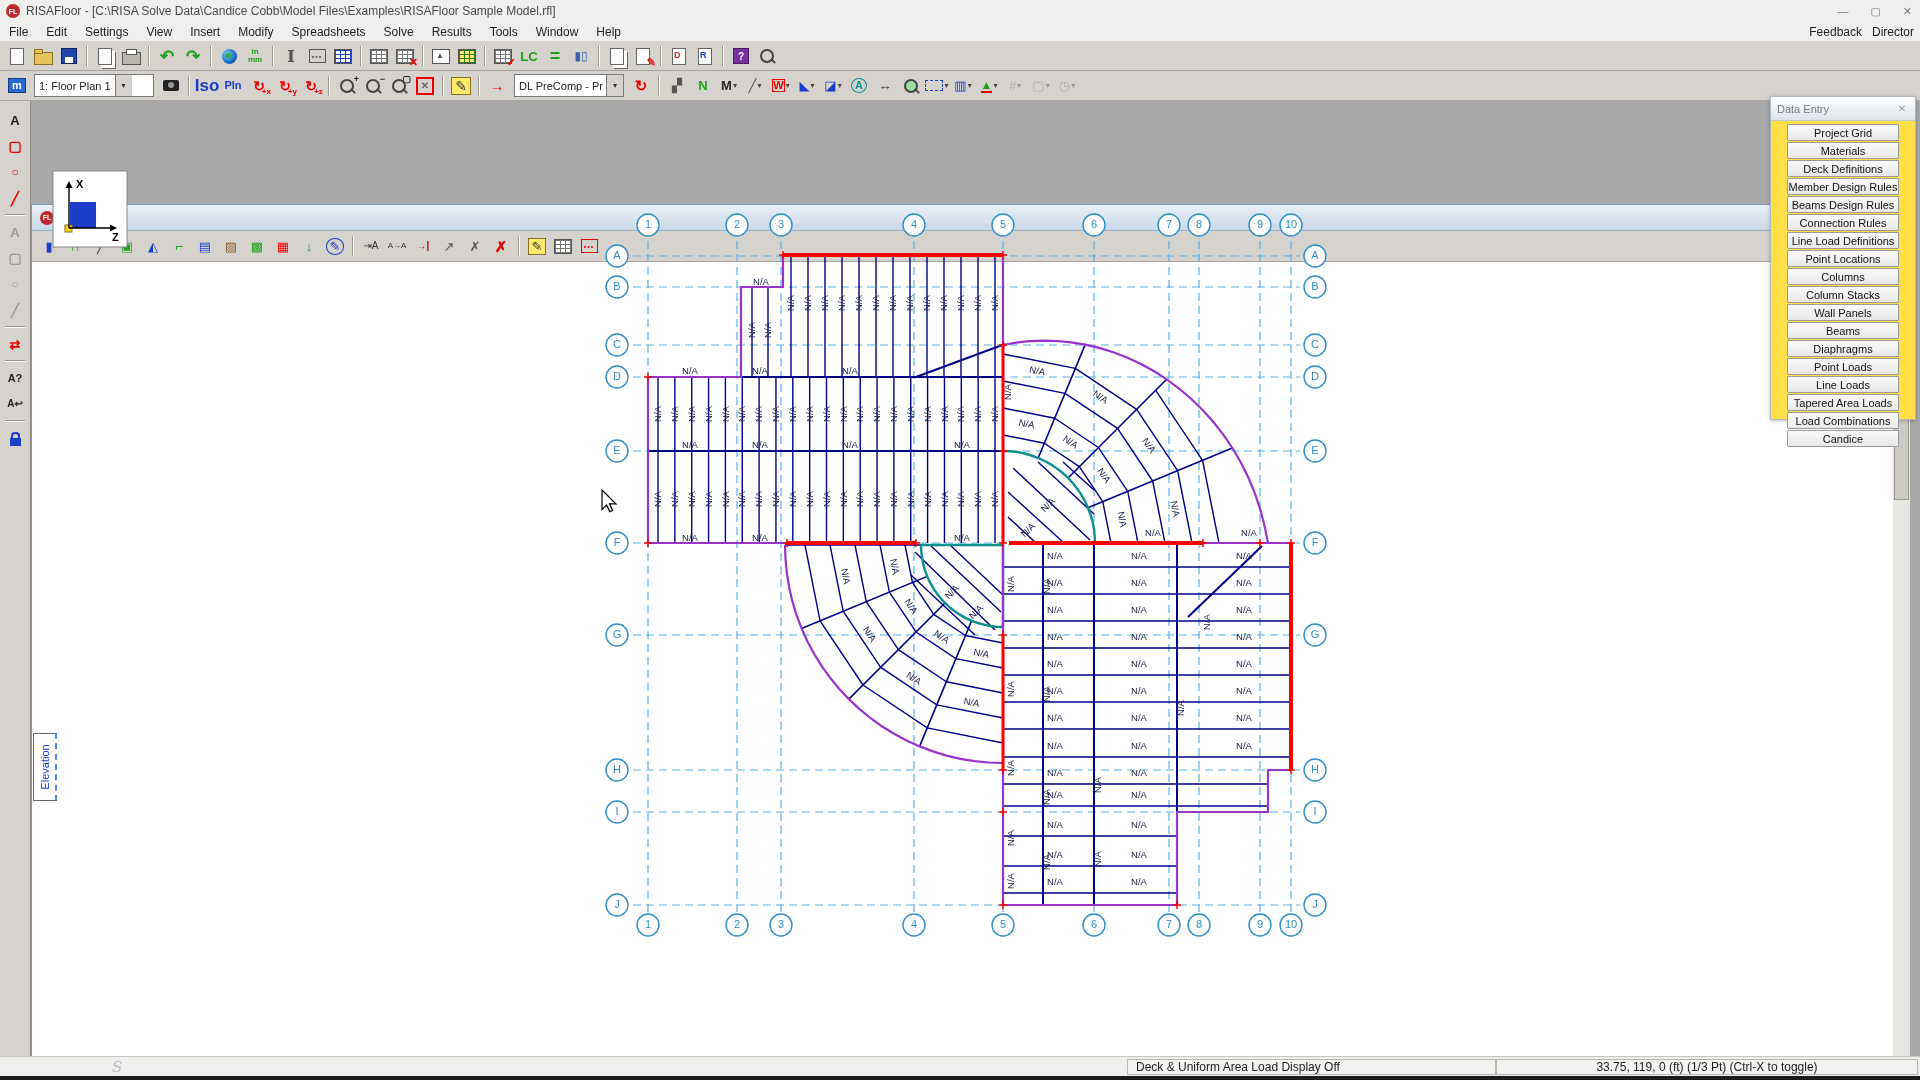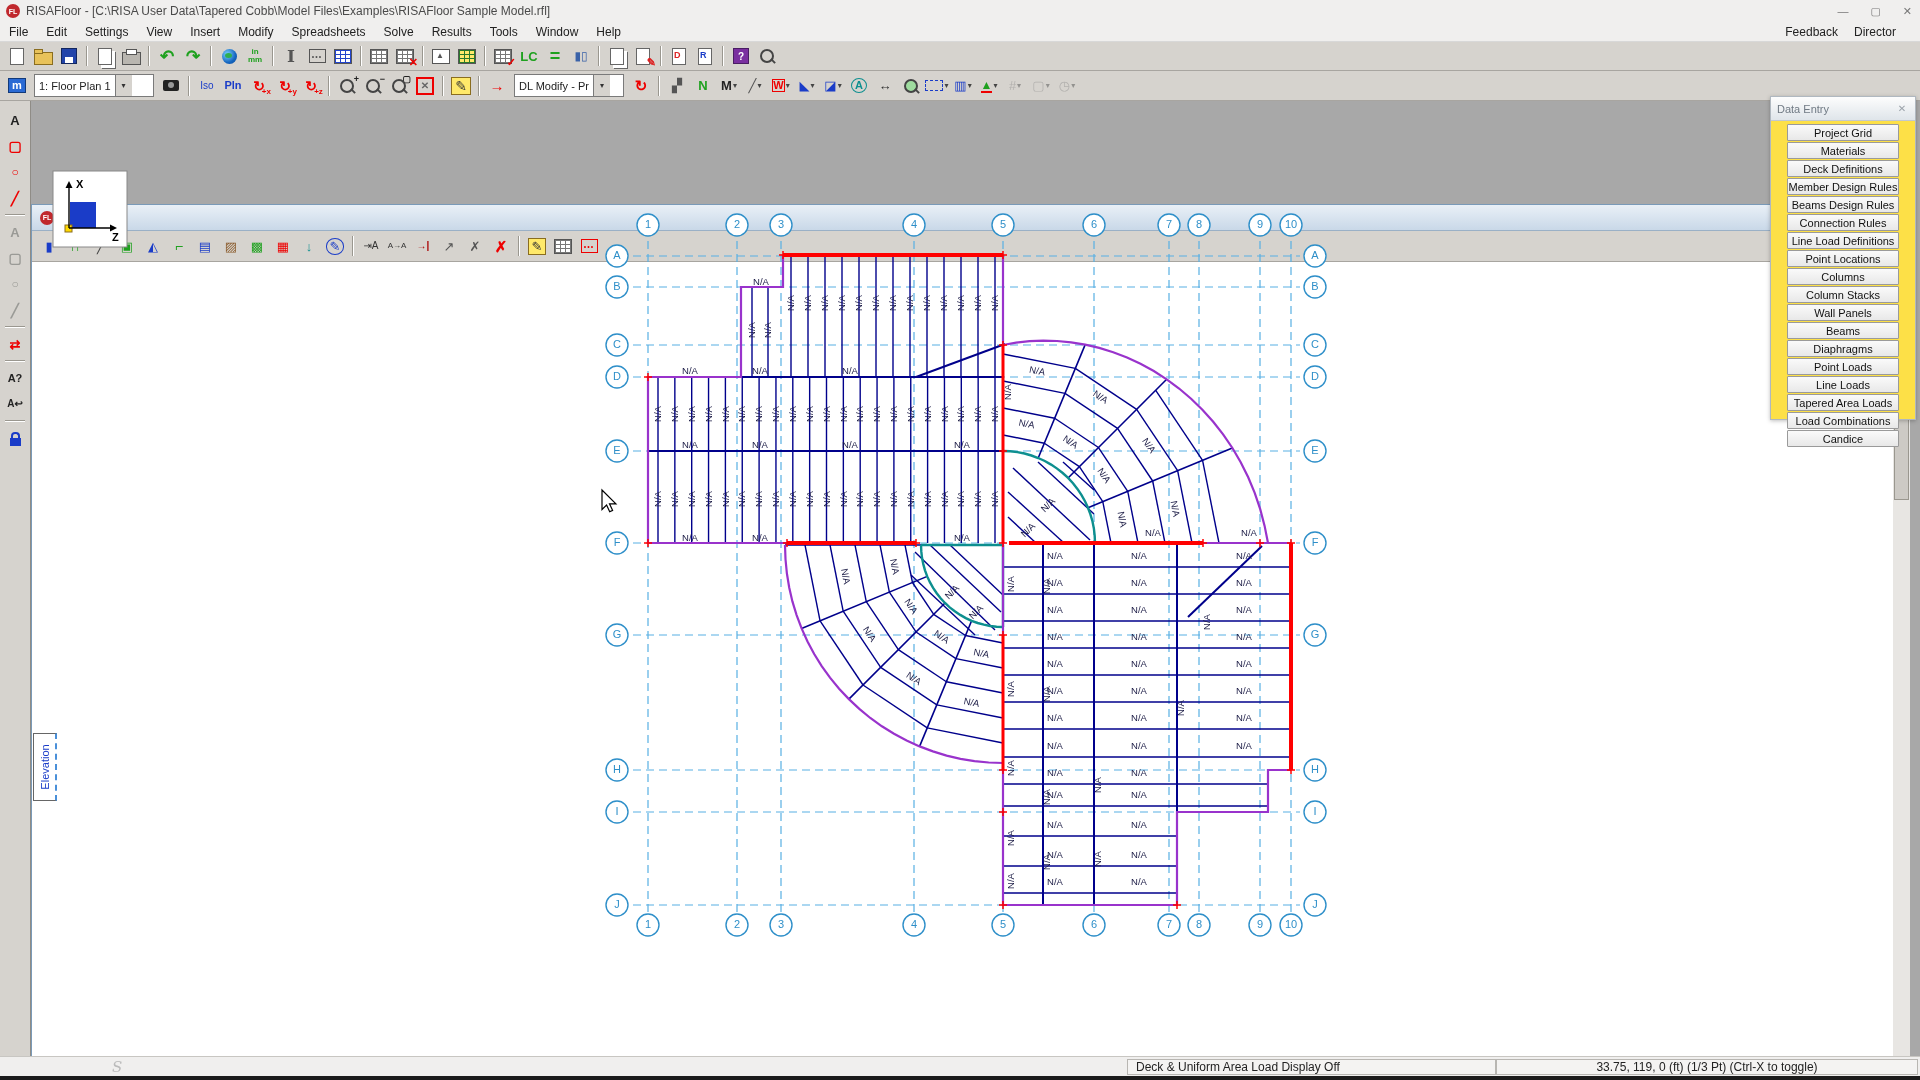--- a/index.html
+++ b/index.html
@@ -8,21 +8,21 @@
   
   .titlebar{position:absolute;left:0;top:0;width:1920px;height:22px;background:#f0efee;
             display:flex;align-items:center;gap:6px;padding-left:6px;box-sizing:border-box;}
   .appicon{width:14px;height:14px;border-radius:50%;background:#c0282d;color:#fff;font-size:7px;
            font-weight:bold;display:flex;align-items:center;justify-content:center;}
   .titletext{color:#4a4a4a;font-size:12px;white-space:nowrap;}
   .winbtns{position:absolute;right:8px;top:0;height:22px;display:flex;gap:22px;align-items:center;color:#777;font-size:11px;}
   .menubar{position:absolute;left:0;top:22px;width:1920px;height:20px;background:#f0efee;
            display:flex;align-items:center;border-bottom:1px solid #d8d8d8;box-sizing:border-box;}
   .menuitem{padding:0 9px;color:#222;}
-  .menuright{position:absolute;right:24px;display:flex;gap:16px;color:#222;}
+  .menuright{position:absolute;right:6px;display:flex;gap:10px;color:#222;}
   
   .tb{position:absolute;left:0;width:1920px;background:#d6d3ce;display:flex;align-items:center;
       border-bottom:1px solid #a8a5a0;box-sizing:border-box;padding-left:4px;}
   #tb1{top:42px;height:29px;}
   #tb2{top:71px;height:30px;}
   .tbi{width:26px;height:24px;display:inline-flex;align-items:center;justify-content:center;position:relative;flex:0 0 auto;}
   .tbi.dis{opacity:.45;filter:grayscale(1);}
   .tsep{width:1px;height:20px;background:#9a978f;border-right:1px solid #fff;margin:0 4px;flex:0 0 auto;}
   .gl{line-height:1;white-space:pre-line;text-align:center;}
   .ddc{font-size:8px;color:#444;margin-left:1px;}
@@ -110,21 +110,21 @@
   .sgrip{position:absolute;left:112px;top:1px;color:#bbb;font-size:15px;font-family:"DejaVu Serif",serif;font-style:italic;}
   #bottomstrip{position:absolute;left:0;top:1076px;width:1920px;height:4px;background:#1b1b1b;z-index:40;}
 </style>
 </head>
 <body>
 
 <div id="app">
 
   <div class="titlebar">
     <span class="appicon">FL</span>
-    <span class="titletext">RISAFloor - [C:\RISA User Data\Tapered Cobb\Model Files\Examples\RISAFloor Sample Model.rfl]</span>
+    <span class="titletext">RISAFloor - [C:\RISA Solve Data\Candice Cobb\Model Files\Examples\RISAFloor Sample Model.rfl]</span>
     <div class="winbtns">
       <span>—</span>
       <span>▢</span>
       <span>✕</span>
     </div>
   </div>
 
   <div class="menubar">
     <span id="menuitems"><span class="menuitem">File</span><span class="menuitem">Edit</span><span class="menuitem">Settings</span><span class="menuitem">View</span><span class="menuitem">Insert</span><span class="menuitem">Modify</span><span class="menuitem">Spreadsheets</span><span class="menuitem">Solve</span><span class="menuitem">Results</span><span class="menuitem">Tools</span><span class="menuitem">Window</span><span class="menuitem">Help</span></span>
     <div class="menuright" id="menuright">
@@ -237,21 +237,21 @@
       </span>
       <span class="combo" style="width: 118px;">
         <span class="ctxt">1: Floor Plan 1</span>
         <span class="cbtn">▾</span>
       </span>
       <span class="tbi">
         <span class="cam"></span>
       </span>
       <span class="tsep"></span>
       <span class="tbi">
-        <span class="gl" style="color: rgb(26, 60, 200); font-size: 10px; font-weight: normal;">Iso</span>
+        <span class="gl" style="color: rgb(26, 60, 200); font-size: 17px; font-weight: bold;">Iso</span>
       </span>
       <span class="tbi">
         <span class="gl" style="color: rgb(26, 60, 200); font-size: 11px; font-weight: bold;">Pln</span>
       </span>
       <span class="tbi">
         <span class="roticon">↻<span class="rotsub">+x</span></span>
       </span>
       <span class="tbi">
         <span class="roticon">↻<span class="rotsub">+y</span></span>
       </span>
@@ -276,21 +276,21 @@
       </span>
       <span class="tsep"></span>
       <span class="tbi">
         <span class="gl" style="color: rgb(51, 51, 51); font-size: 14px; background: rgb(255, 233, 106); padding: 1px 3px; border: 1px solid rgb(138, 109, 31);">✎</span>
       </span>
       <span class="tsep"></span>
       <span class="tbi">
         <span class="gl" style="color: rgb(238, 0, 0); font-size: 15px; font-weight: bold;">→</span>
       </span>
       <span class="combo" style="width: 108px;">
-        <span class="ctxt">DL Modify - Pr</span>
+        <span class="ctxt">DL PreComp - Pr</span>
         <span class="cbtn">▾</span>
       </span>
       <span class="tbi">
         <span class="gl" style="color: rgb(238, 0, 0); font-size: 15px; font-weight: bold;">↻</span>
       </span>
       <span class="tsep"></span>
       <span class="tbi">
         <span class="gl" style="color: rgb(85, 85, 85); font-size: 13px;">▞</span>
       </span>
       <span class="tbi">

